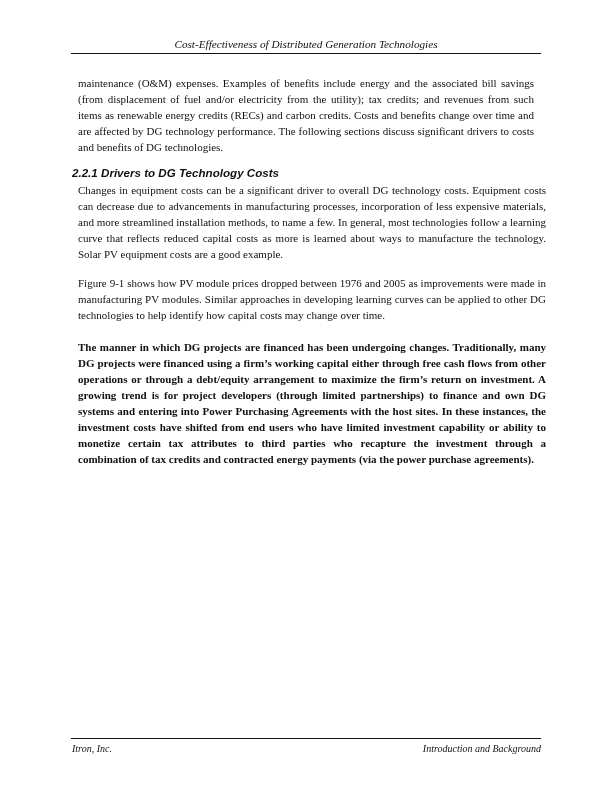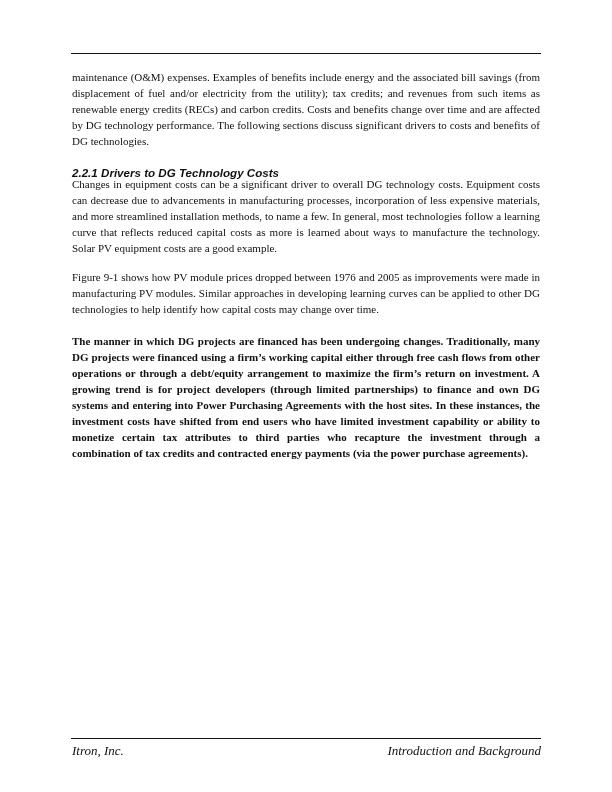--- a/index.html
+++ b/index.html
@@ -5,40 +5,41 @@
     html, body { margin: 0; padding: 0; background: #ffffff; }
     body { width: 612px; height: 792px; position: relative; overflow: hidden; }
     .page { position: absolute; left: 0; top: 0; width: 612px; height: 792px; background: #fff; }
     .running-header {
       position: absolute; left: 71px; top: 38px; width: 470px;
       text-align: center; font-family: "Liberation Serif", serif; font-style: italic;
       font-size: 11.2px; color: #111; line-height: 13px;
     }
     .header-rule { position: absolute; left: 71px; top: 53px; width: 470px; height: 0; border-top: 1.4px solid #111; }
     .content { position: absolute; left: 72px; top: 69px; width: 468px; font-family: "Liberation Serif", serif; font-size: 11px; color: #111; }
-    .content p { margin: 0; text-align: justify; line-height: 16px; }
+    .content p { margin: 6px; text-align: justify; line-height: 16px; }
     .p1 { }
     .sec-heading {
       font-family: "Liberation Sans", sans-serif; font-weight: bold; font-style: italic;
       font-size: 11.6px; margin: 0; line-height: 14px; position: absolute; left: 0; top: 97px;
     }
     .p2 { position: absolute; left: 0; top: 107px; width: 468px; }
     .p3 { position: absolute; left: 0; top: 200px; width: 468px; }
     .p4 { position: absolute; left: 0; top: 264px; width: 468px; font-weight: bold; }
     .footer-rule { position: absolute; left: 71px; top: 738px; width: 470px; height: 0; border-top: 1.4px solid #111; }
     .footer { position: absolute; left: 71px; top: 743px; width: 470px; height: 14px;
-      font-family: "Liberation Serif", serif; font-style: italic; font-size: 13px; color: #111; }
+      font-family: "Liberation Serif", serif; font-style: italic; font-size: 10px; color: #111; }
     .footer .left { position: absolute; left: 1px; top: 0; }
     .footer .center { position: absolute; left: 0; width: 470px; text-align: center; top: 0; }
     .footer .right { position: absolute; right: 0; top: 0; font-style: italic; }
   </style>
 </head>
 <body>
 
 <div class="page">
+  <div class="running-header">Cost-Effectiveness of Distributed Generation Technologies</div>
   <div class="header-rule"></div>
 
   <div class="content">
     <p class="p1">maintenance (O&amp;M) expenses.  Examples of benefits include energy and the associated bill savings (from displacement of fuel and/or electricity from the utility); tax credits; and revenues from such items as renewable energy credits (RECs) and carbon credits.  Costs and benefits change over time and are affected by DG technology performance.  The following sections discuss significant drivers to costs and benefits of DG technologies.</p>
     <h3 class="sec-heading">2.2.1  Drivers to DG Technology Costs</h3>
     <p class="p2">Changes in equipment costs can be a significant driver to overall DG technology costs. Equipment costs can decrease due to advancements in manufacturing processes, incorporation of less expensive materials, and more streamlined installation methods, to name a few.  In general, most technologies follow a learning curve that reflects reduced capital costs as more is learned about ways to manufacture the technology.  Solar PV equipment costs are a good example.</p>
     <p class="p3">Figure 9-1 shows how PV module prices dropped between 1976 and 2005 as improvements were made in manufacturing PV modules.  Similar approaches in developing learning curves can be applied to other DG technologies to help identify how capital costs may change over time.</p>
     <p class="p4">The manner in which DG projects are financed has been undergoing changes.  Traditionally, many DG projects were financed using a firm’s working capital either through free cash flows from other operations or through a debt/equity arrangement to maximize the firm’s return on investment.  A growing trend is for project developers (through limited partnerships) to finance and own DG systems and entering into Power Purchasing Agreements with the host sites.  In these instances, the investment costs have shifted from end users who have limited investment capability or ability to monetize certain tax attributes to third parties who recapture the investment through a combination of tax credits and contracted energy payments (via the power purchase agreements).</p>
   </div>
 

